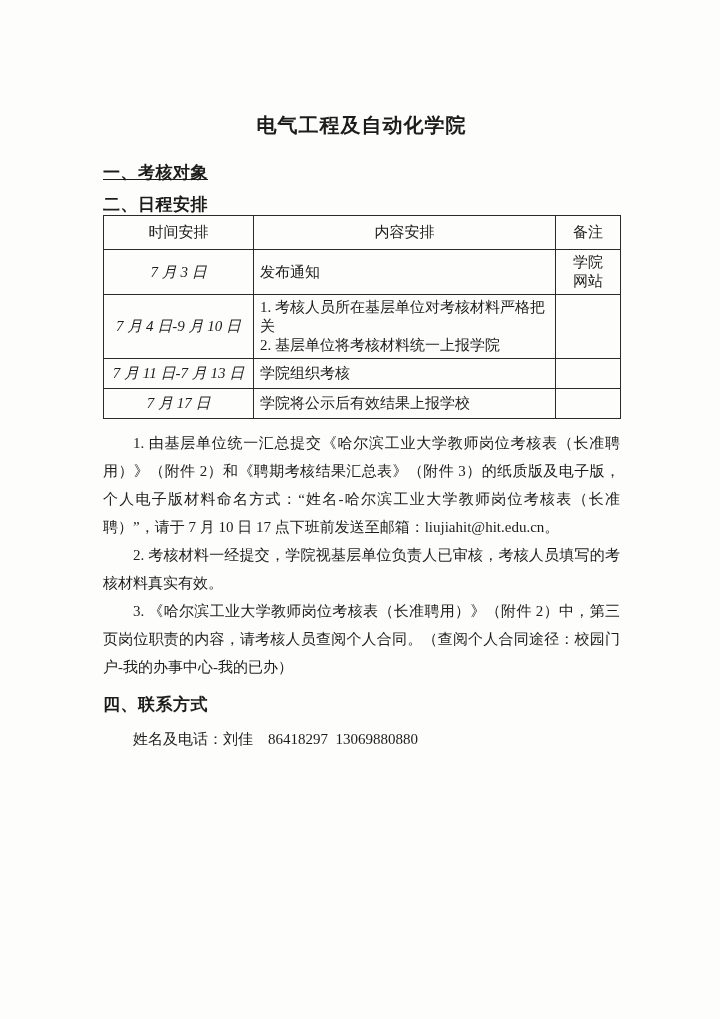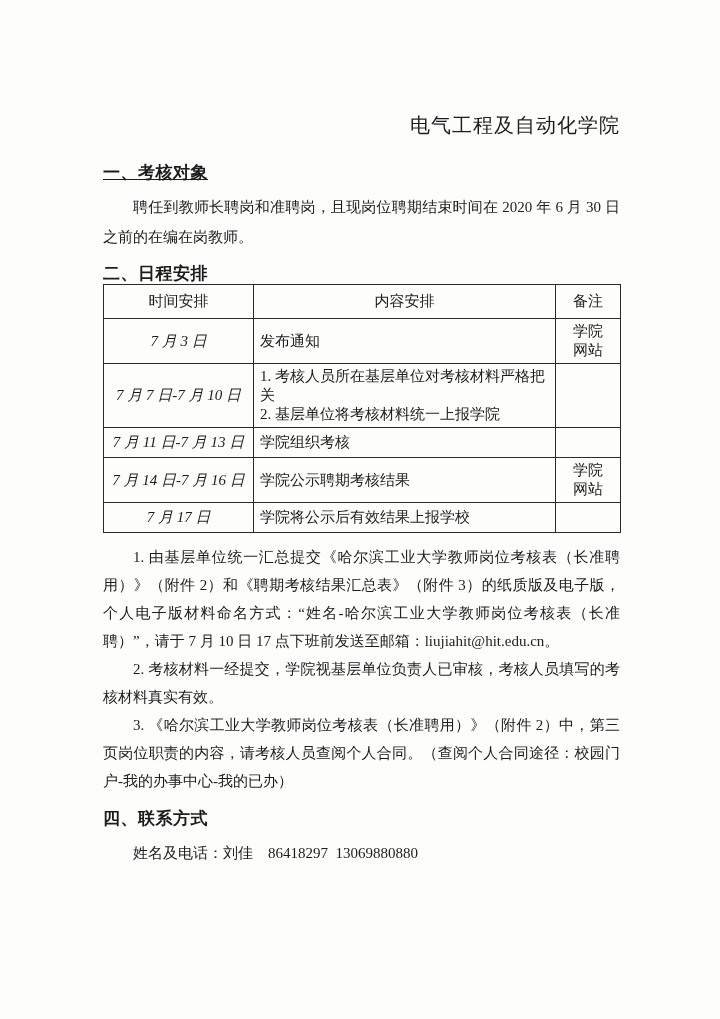--- a/index.html
+++ b/index.html
@@ -15,23 +15,23 @@
     color: #1c1c1c;
     overflow: hidden;
   }
   .page {
     width: 720px;
     height: 1019px;
     padding: 112px 100px 0 103px;
     background: #fdfdfc;
   }
   .doc-title {
-    text-align: right;
+    text-align: center;
     font-family: "DejaVu Sans", sans-serif;
-    font-weight: normal;
+    font-weight: bold;
     font-size: 20px;
     line-height: 26px;
     letter-spacing: 1px;
   }
   .doc-title.line2 { margin-top: 10px; }
   .sec-heading {
     font-family: "DejaVu Sans", sans-serif;
     font-weight: bold;
     font-size: 17px;
     line-height: 22px;
@@ -88,21 +88,20 @@
   }
 </style>
 </head>
 <body>
 
 <div class="page">
 
   <div class="doc-title line1">电气工程及自动化学院</div>
 
   <div class="sec-heading sec1-heading">一、考核对象</div>
-  <div class="body-para">聘任到教师长聘岗和准聘岗，且现岗位聘期结束时间在 2020 年 6 月 30 日之前的在编在岗教师。</div>
 
   <div class="sec-heading sec2-heading">二、日程安排</div>
 
   <table class="schedule-table">
     <colgroup>
       <col class="col-time">
       <col class="col-content">
       <col class="col-note">
     </colgroup>
     <thead>
@@ -115,39 +114,31 @@
     <tbody>
       <tr class="row-tall">
         <td class="cell-time">7 月 3 日</td>
         <td class="cell-content">发布通知</td>
         <td class="cell-note">
           <div>学院</div>
           <div>网站</div>
         </td>
       </tr>
       <tr class="row-tall">
-        <td class="cell-time">7 月 7 日-7 月 10 日</td>
+        <td class="cell-time">7 月 4 日-9 月 10 日</td>
         <td class="cell-content">
           <div>1. 考核人员所在基层单位对考核材料严格把关</div>
           <div>2. 基层单位将考核材料统一上报学院</div>
         </td>
         <td class="cell-note"></td>
       </tr>
       <tr>
         <td class="cell-time">7 月 11 日-7 月 13 日</td>
         <td class="cell-content">学院组织考核</td>
         <td class="cell-note"></td>
-      </tr>
-      <tr class="row-tall">
-        <td class="cell-time">7 月 14 日-7 月 16 日</td>
-        <td class="cell-content">学院公示聘期考核结果</td>
-        <td class="cell-note">
-          <div>学院</div>
-          <div>网站</div>
-        </td>
       </tr>
       <tr>
         <td class="cell-time">7 月 17 日</td>
         <td class="cell-content">学院将公示后有效结果上报学校</td>
         <td class="cell-note"></td>
       </tr>
     </tbody>
   </table>
 
   <div class="notes-block">

